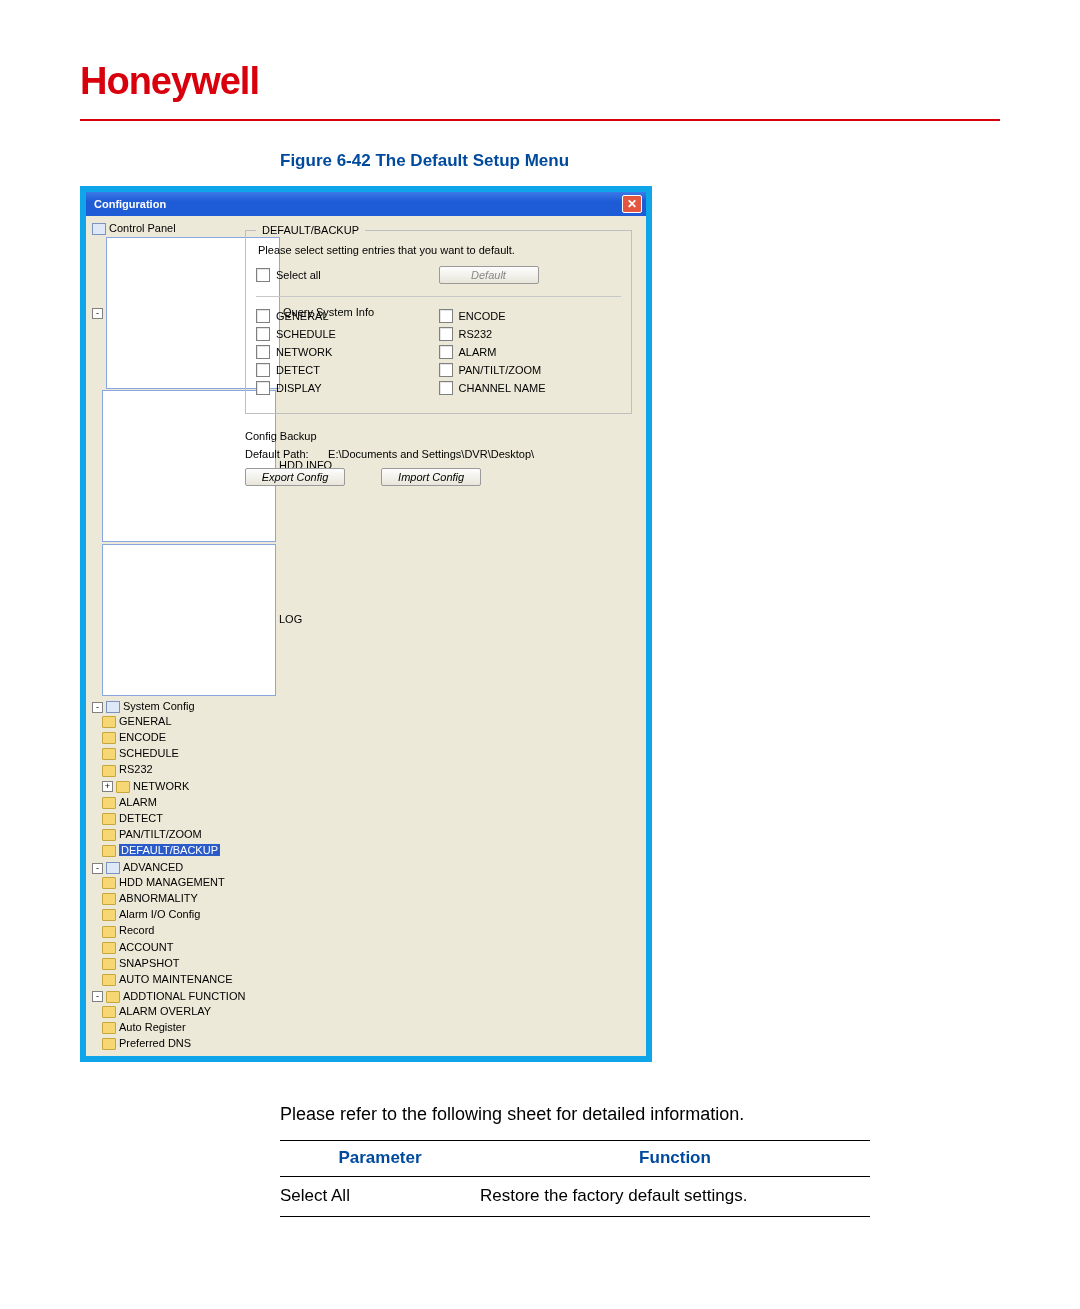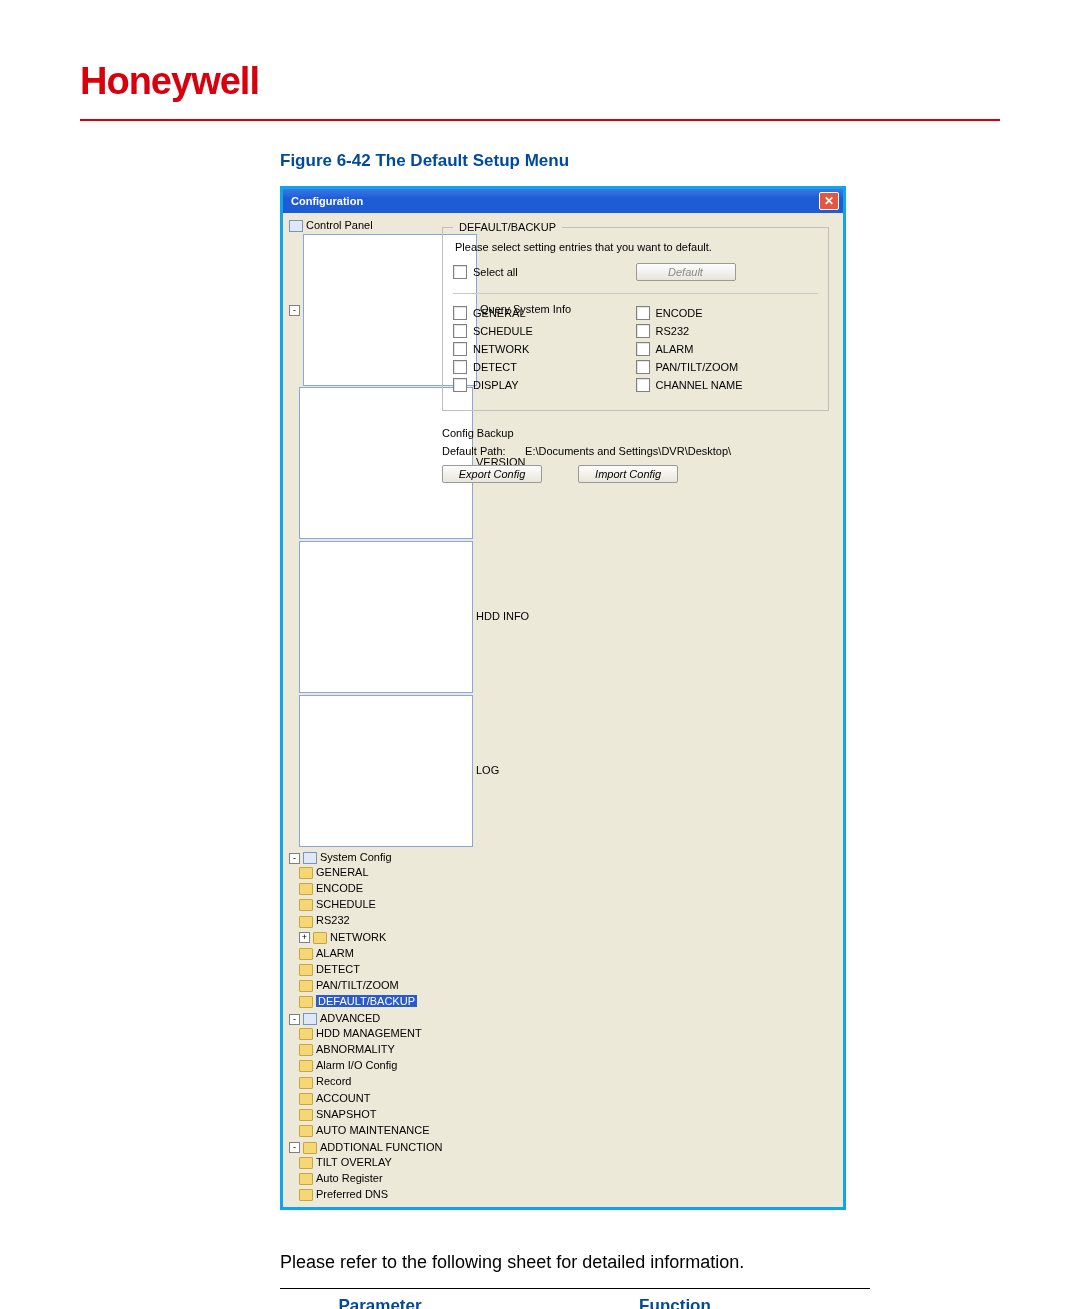--- a/index.html
+++ b/index.html
@@ -31,22 +31,21 @@
   .figure-caption {
     color: #004a9e;
     font-weight: bold;
     font-size: 17px;
     margin-left: 200px;
     margin-bottom: 15px;
   }
   
   .win {
     width: 560px;
-    margin-left: 200px;
-    border: 3px solid #0ea5e9;
+    border: 6px solid #0ea5e9;
     font-family: Tahoma, "MS Sans Serif", Arial, sans-serif;
     font-size: 11px;
     background: #ece9d8;
   }
   .titlebar {
     background: linear-gradient(to bottom, #3a79e6 0%, #1e5bd6 40%, #1e5bd6 100%);
     color: #fff;
     display: flex;
     align-items: center;
     justify-content: space-between;
@@ -171,21 +170,20 @@
     <div class="titlebar">
       <span>Configuration</span>
       <span class="close">✕</span>
     </div>
     <div class="win-body">
       <div class="tree">
         <ul>
           <li><span class="ico root"></span><span>Control Panel</span></li>
           <li><span class="exp">-</span><span class="ico page"></span><span>Query System Info</span>
             <ul>
-              <li><span class="ico page"></span><span>VERSION</span></li>
               <li><span class="ico page"></span><span>HDD INFO</span></li>
               <li><span class="ico page"></span><span>LOG</span></li>
             </ul>
           </li>
           <li><span class="exp">-</span><span class="ico root"></span><span>System Config</span>
             <ul>
               <li><span class="ico folder"></span><span>GENERAL</span></li>
               <li><span class="ico folder"></span><span>ENCODE</span></li>
               <li><span class="ico folder"></span><span>SCHEDULE</span></li>
               <li><span class="ico folder"></span><span>RS232</span></li>
@@ -202,21 +200,21 @@
               <li><span class="ico folder"></span><span>ABNORMALITY</span></li>
               <li><span class="ico folder"></span><span>Alarm I/O Config</span></li>
               <li><span class="ico folder"></span><span>Record</span></li>
               <li><span class="ico folder"></span><span>ACCOUNT</span></li>
               <li><span class="ico folder"></span><span>SNAPSHOT</span></li>
               <li><span class="ico folder"></span><span>AUTO MAINTENANCE</span></li>
             </ul>
           </li>
           <li><span class="exp">-</span><span class="ico folder"></span><span>ADDTIONAL FUNCTION</span>
             <ul>
-              <li><span class="ico folder"></span><span>TILT OVERLAY</span></li>
+              <li><span class="ico folder"></span><span>ALARM OVERLAY</span></li>
               <li><span class="ico folder"></span><span>Auto Register</span></li>
               <li><span class="ico folder"></span><span>Preferred DNS</span></li>
             </ul>
           </li>
         </ul>
       </div>
 
       <div class="panel">
         <fieldset class="group">
           <legend>DEFAULT/BACKUP</legend>

